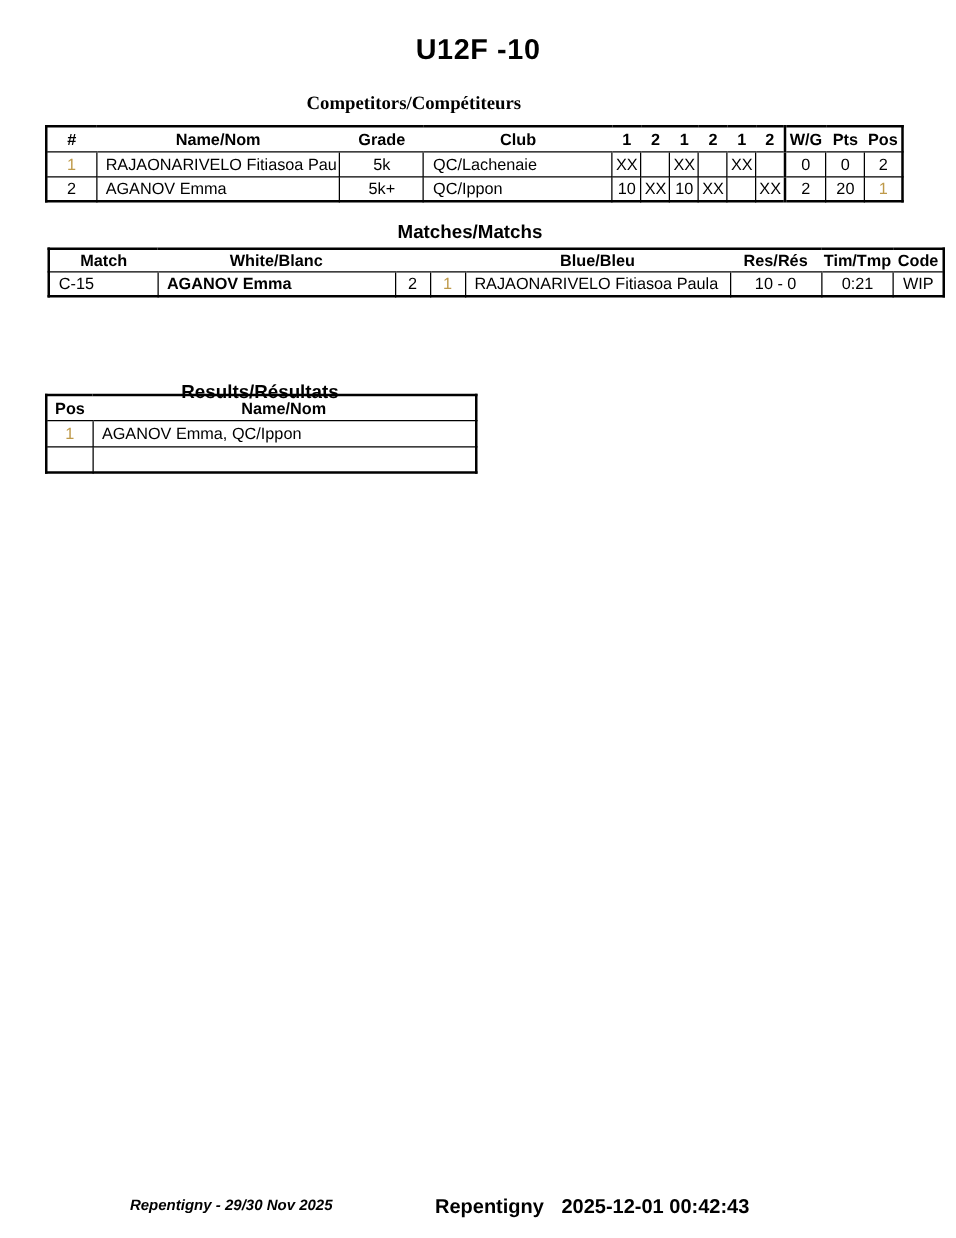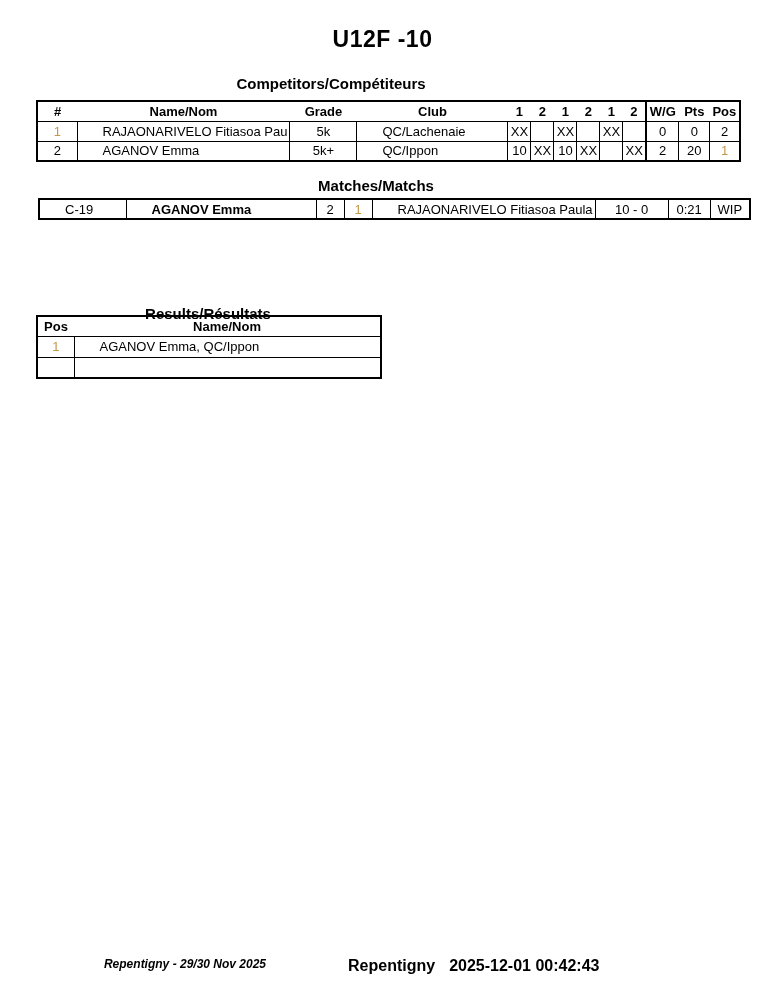--- a/index.html
+++ b/index.html
@@ -16,21 +16,21 @@
   .page-title {
     top: 26px; left: 0; width: 765px;
     text-align: center;
     font-size: 23px; font-weight: bold;
     letter-spacing: 0.5px;
   }
   .section-heading {
     font-size: 15px; font-weight: bold;
     text-align: center; white-space: nowrap;
   }
-  #competitors-heading { top: 75px; left: 36px; width: 590px; }
+  #competitors-heading { top: 75px; left: 36px; width: 590px; font-family: Liberation Serif, serif; }
   #matches-heading     { top: 177px; left: 38px; width: 676px; }
   #results-heading     { top: 305px; left: 36px; width: 344px; }
 
   table {
     border-collapse: collapse;
     table-layout: fixed;
     border: 2px solid #000;
     font-size: 13px;
   }
   #competitors-table-wrap { top: 100px; left: 36px; }
@@ -46,21 +46,21 @@
   td {
     border: 1px solid #000;
     white-space: nowrap; overflow: hidden;
     padding: 0 2px;
   }
   tr.hdr { height: 20px; }
   tr.row { height: 20px; }
   #matches-table tr.hdr { height: 18px; }
   #results-table tr.row { height: 21px; }
 
-  .al { text-align: left; padding-left: 25px; }
+  .al { text-align: left; padding-left: 7px; }
   .ac { text-align: center; }
   .thick-left { border-left: 2px solid #000 !important; }
   .b { font-weight: bold; }
   .gold { color: var(--gold); }
 
   .footer-left {
     top: 957px; left: 60px; width: 250px;
     text-align: center; font-size: 12px; font-weight: bold;
     white-space: nowrap;
     font-style: italic;
@@ -153,22 +153,32 @@
       <col style="width:87px">
         <col style="width:190px">
         <col style="width:28px">
         <col style="width:28px">
       <col style="width:212px">
         <col style="width:73px">
         <col style="width:42px">
         <col style="width:40px">
     </colgroup>
     <tbody>
-    <tr class="row">
-      <td class="al">C-19</td>
+        <tr class="hdr">
+      <th>Match</th>
+      <th>White/Blanc</th>
+      <th></th>
+      <th></th>
+      <th>Blue/Bleu</th>
+      <th>Res/Rés</th>
+      <th>Tim/Tmp</th>
+      <th>Code</th>
+    </tr>
+    <tr class="row">
+      <td class="al">C-15</td>
       <td class="al b">AGANOV Emma</td>
       <td class="ac">2</td>
       <td class="ac gold">1</td>
       <td class="al">RAJAONARIVELO Fitiasoa Paula</td>
       <td class="ac">10 - 0</td>
       <td class="ac">0:21</td>
       <td class="ac">WIP</td>
     </tr>
   </tbody>
     </table>

